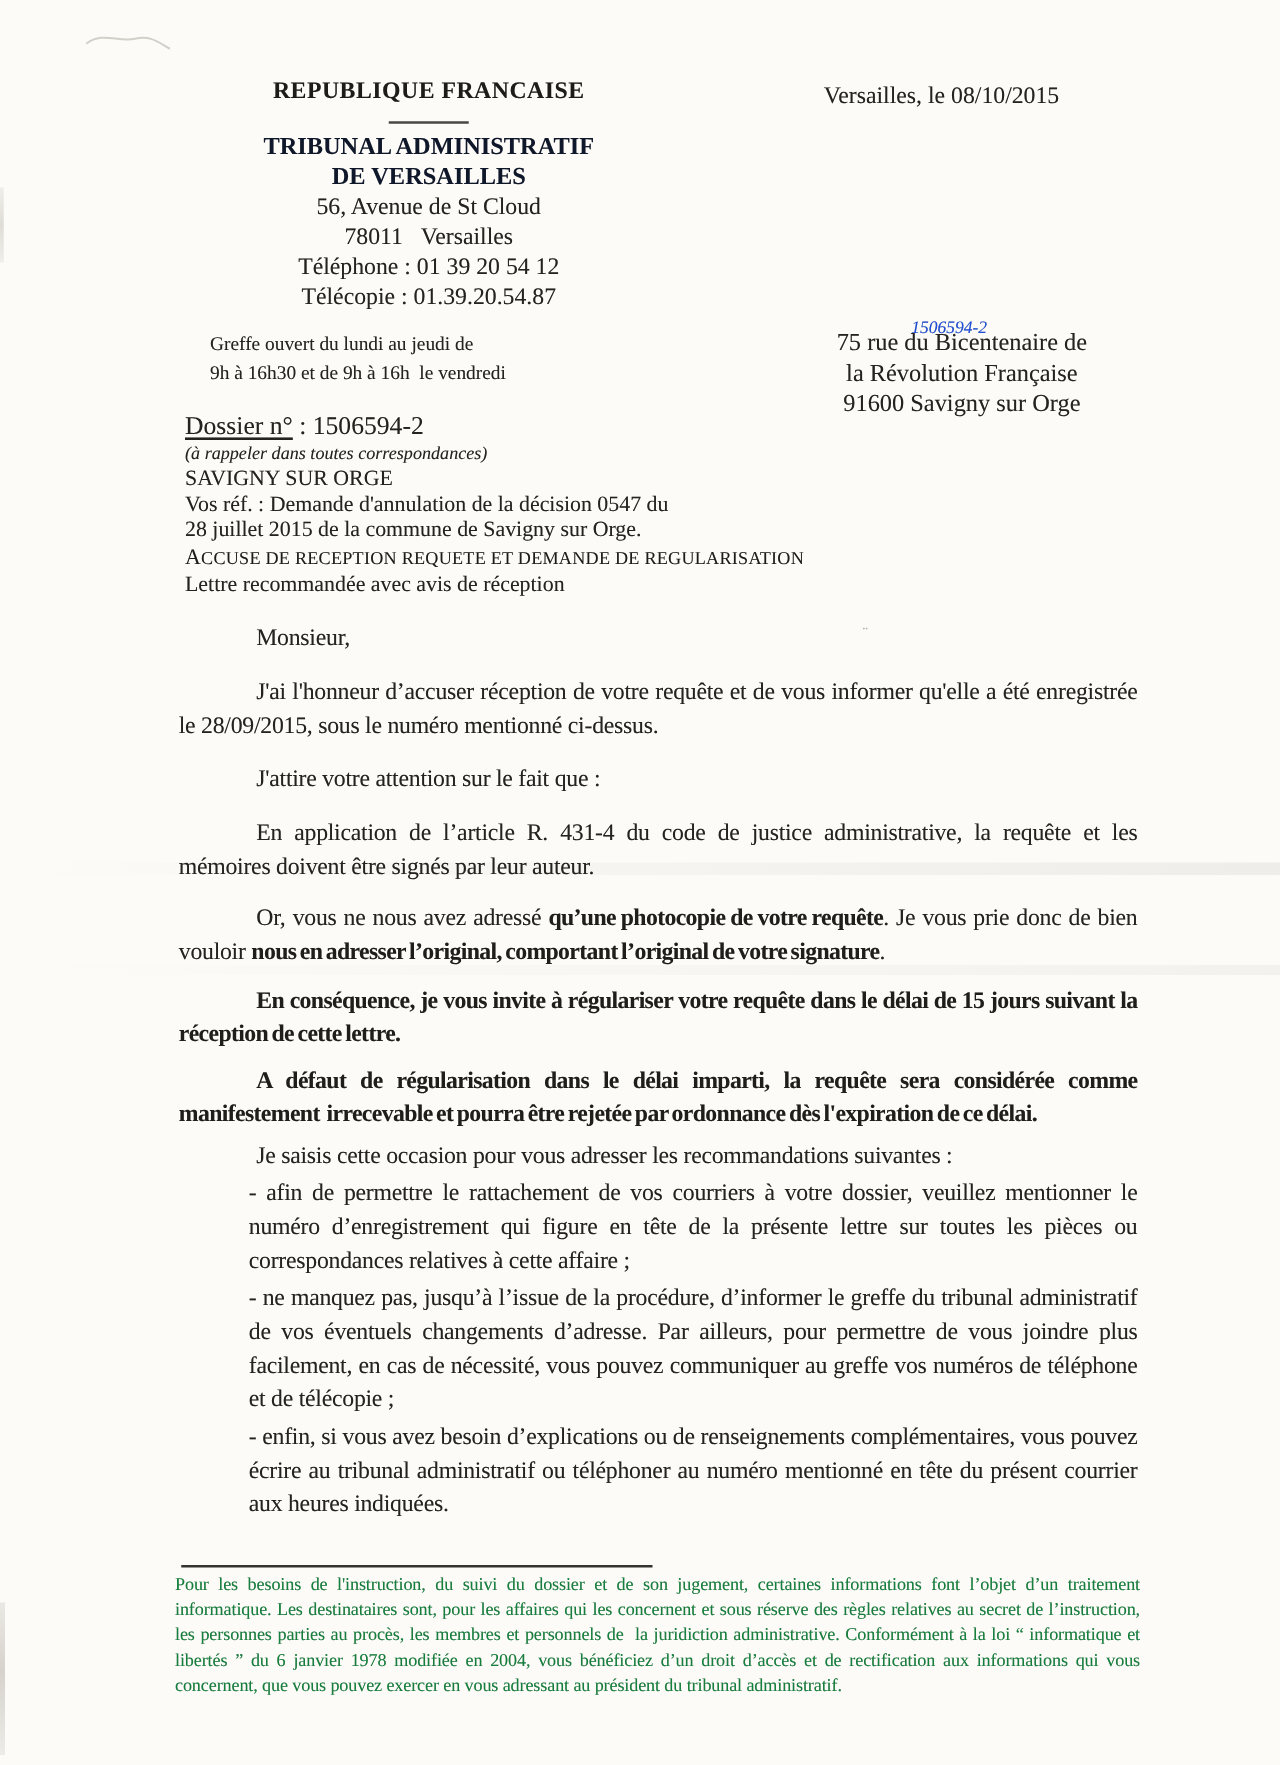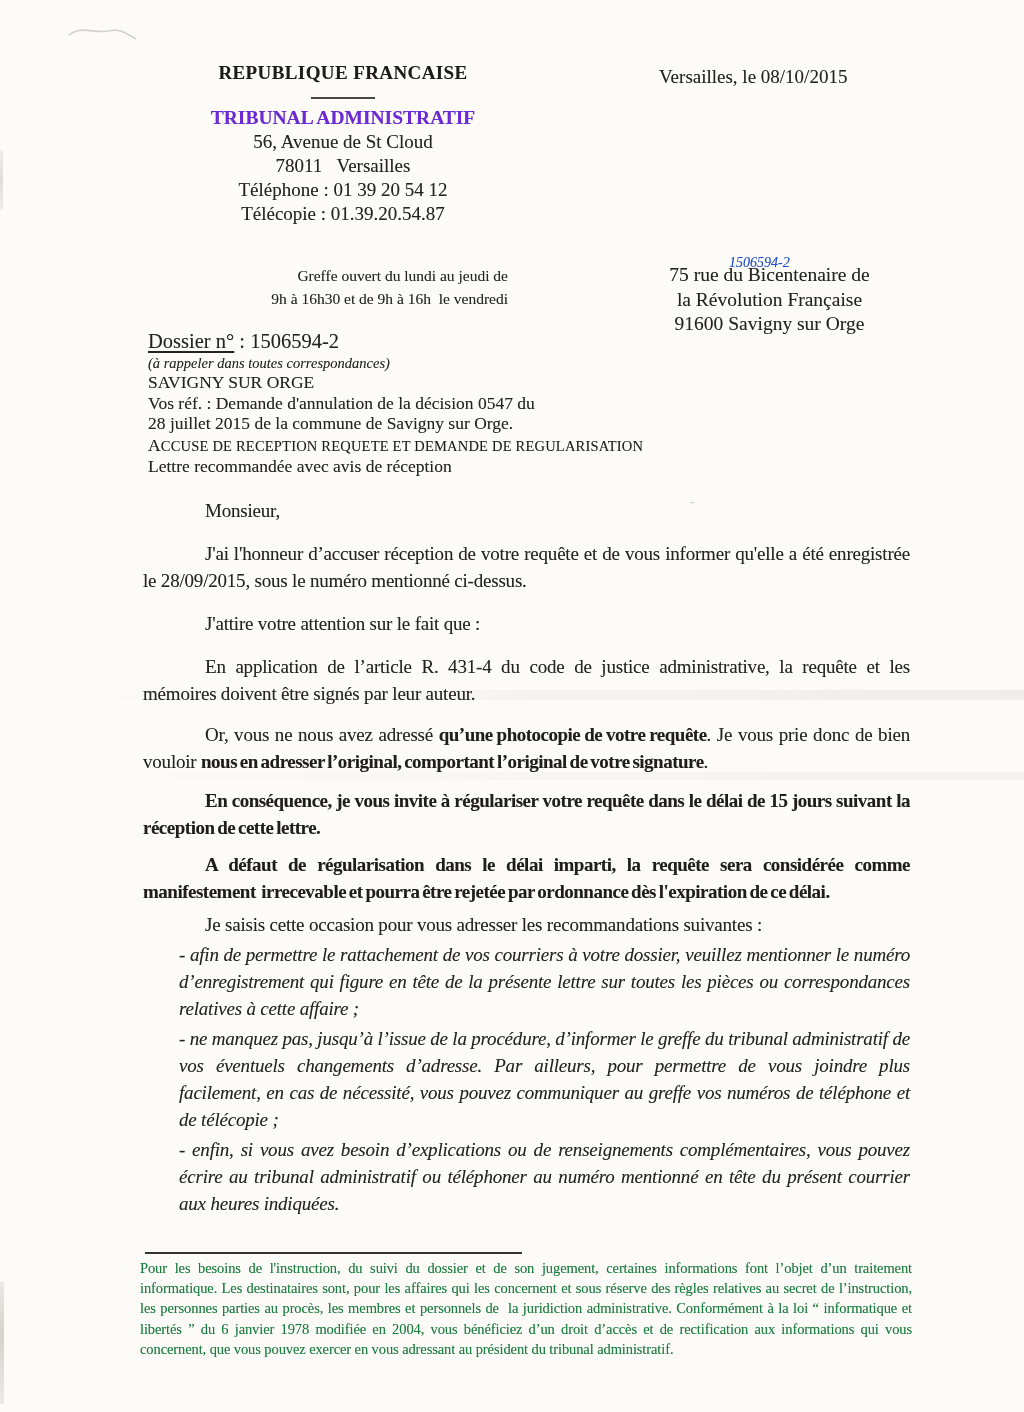--- a/index.html
+++ b/index.html
@@ -12,27 +12,27 @@
     overflow:hidden;
     font-family:"Liberation Serif","DejaVu Serif",serif;
     color:#24231f;
     text-shadow:0 0 .5px rgba(70,64,56,.35);
   }
 
   
   .inst { position:absolute; left:140px; top:62px; width:406px; text-align:center; }
   .republic { font-weight:bold; font-size:19px; letter-spacing:.4px; color:#1d1c19; }
   .head-rule { width:64px; border:0; border-top:2px solid #4a4743; margin:13px auto 7px auto; }
-  .court-line { font-weight:bold; font-size:19.5px; line-height:24px; color:#6d28d9; }
+  .court-line { font-weight:bold; font-size:19.5px; line-height:24px; color:#0f172a; }
   .inst-line { font-size:19px; line-height:24px; }
 
   .date-line { position:absolute; left:659px; top:66px; font-size:19px; }
   .ref-italic { position:absolute; left:729px; top:227px; font-style:italic; font-size:14px; color:#1d4ed8;margin-top:28px; }
 
-  .hours { position:absolute; left:168px; top:264px; width:340px; text-align:right;
+  .hours { position:absolute; left:168px; top:264px; width:340px; text-align:left;
            font-size:15.5px; line-height:23px; }
   .recipient { position:absolute; left:612px; top:263px; width:315px; text-align:center;
                font-size:19.5px; line-height:24.5px; }
 
   
   .caseblock { position:absolute; left:148px; top:329px; width:500px; }
   .dossier { font-size:20.5px; line-height:24px; }
   .dossier .lbl { text-decoration:underline; text-underline-offset:3px; }
   .dossier-note { font-style:italic; font-size:14.5px; line-height:17px; margin-top:2px; }
   .case-line { font-size:17.5px; line-height:20.5px; }
@@ -48,21 +48,21 @@
   .body p { margin:0; text-indent:62px; }
   .salutation { margin-bottom:16px !important; }
   .p1 { margin-bottom:16px !important; }
   .p2 { margin-bottom:16px !important; }
   .p3 { margin-bottom:14px !important; }
   .p4 { margin-bottom:12px !important; }
   .p5 { margin-bottom:10px !important; }
   .p6 { margin-bottom:6px  !important; }
   .p7 { margin-bottom:3px  !important; }
   .bold-par, .body b { font-weight:bold; letter-spacing:-.5px; word-spacing:-1.5px; color:#1f1e1a; }
-  .recs { margin-left:36px;font-style:italic; }
+  .recs { margin-left:56px; }
   .recs p { text-indent:0; margin:0 0 3px 0; }
 
   
   .footer { position:absolute; left:140px; top:1252px; width:772px; }
   .foot-rule { width:377px; border:0; border-top:2px solid #35332f; margin:0 0 4px 5px; }
   .foot-note { font-size:14.5px; line-height:20.2px; text-align:justify;
                letter-spacing:-.1px; color:#15803d; }
 
   
   .squiggle { position:absolute; left:66px; top:20px; opacity:.8; }
@@ -87,20 +87,21 @@
   <div class="edge-smudge-top"></div>
   <div class="edge-smudge-bottom"></div>
   <div class="scan-band-1"></div>
   <div class="scan-band-2"></div>
   <div class="faint-mark">¨</div>
 
   <div class="inst">
     <div class="republic">REPUBLIQUE FRANCAISE</div>
     <hr class="head-rule">
     <div class="court-line">TRIBUNAL ADMINISTRATIF</div>
+    <div class="court-line">DE VERSAILLES</div>
     <div class="inst-line">56, Avenue de St Cloud</div>
     <div class="inst-line">78011&nbsp;&nbsp;&nbsp;Versailles</div>
     <div class="inst-line">Téléphone : 01 39 20 54 12</div>
     <div class="inst-line">Télécopie : 01.39.20.54.87</div>
   </div>
 
   <div class="date-line">Versailles, le 08/10/2015</div>
   <div class="ref-italic">1506594-2</div>
 
   <div class="hours">

